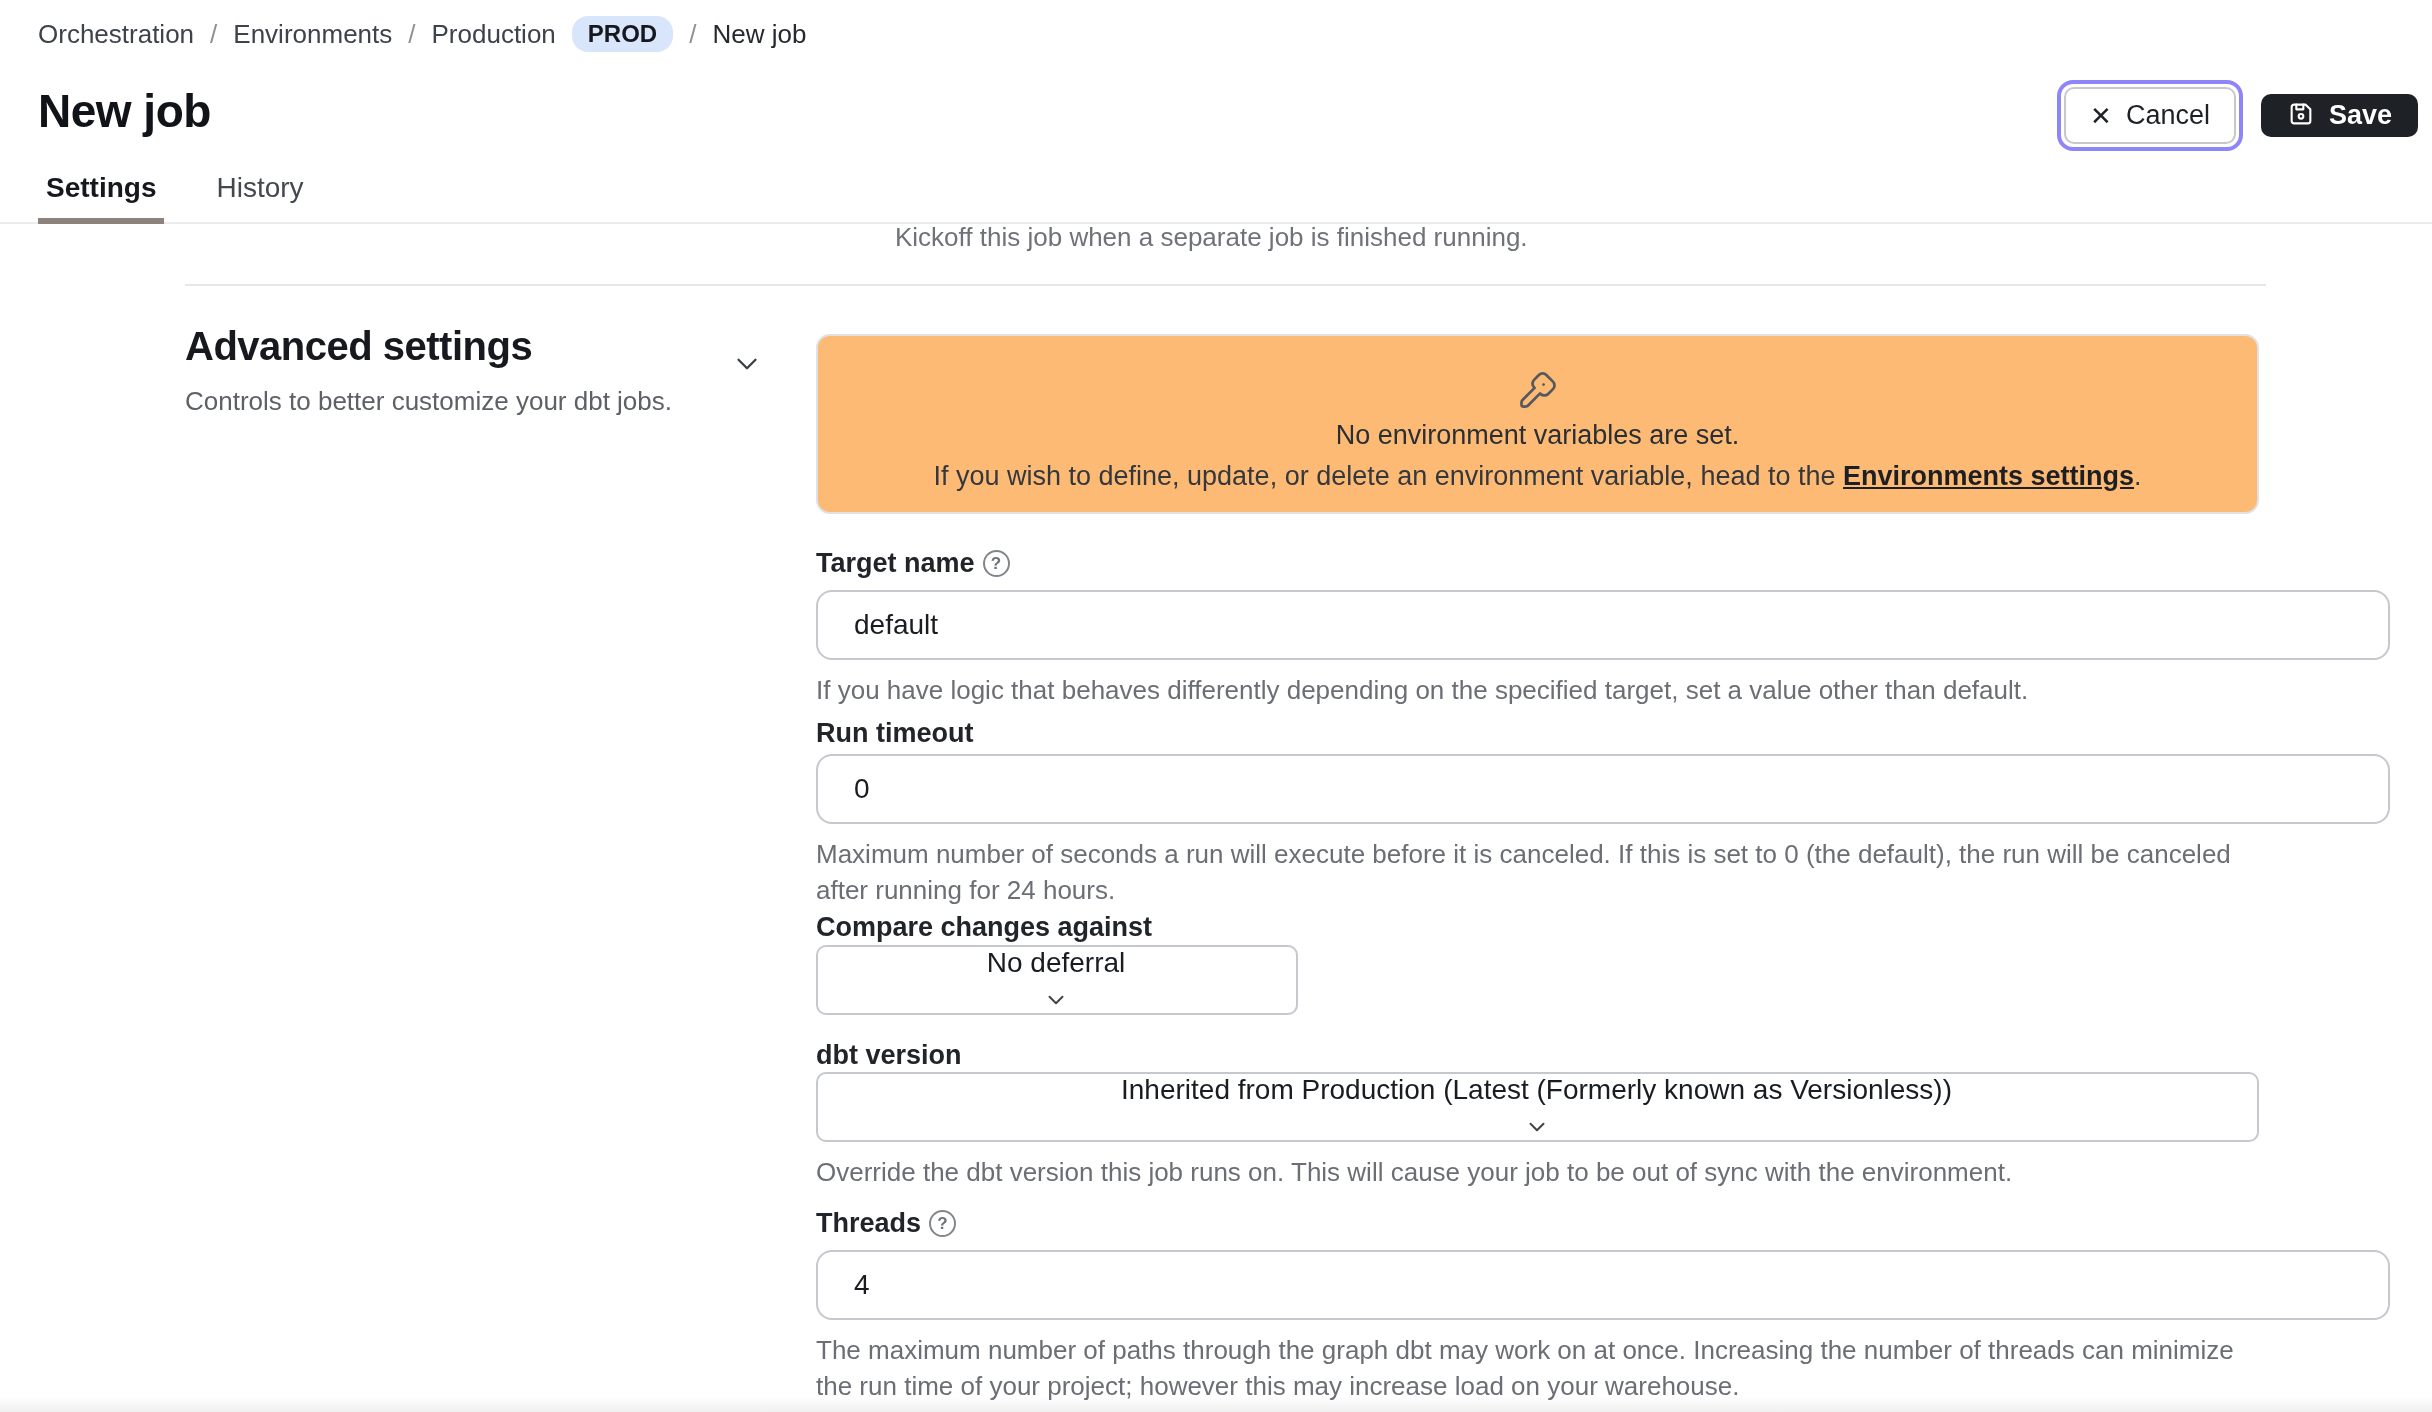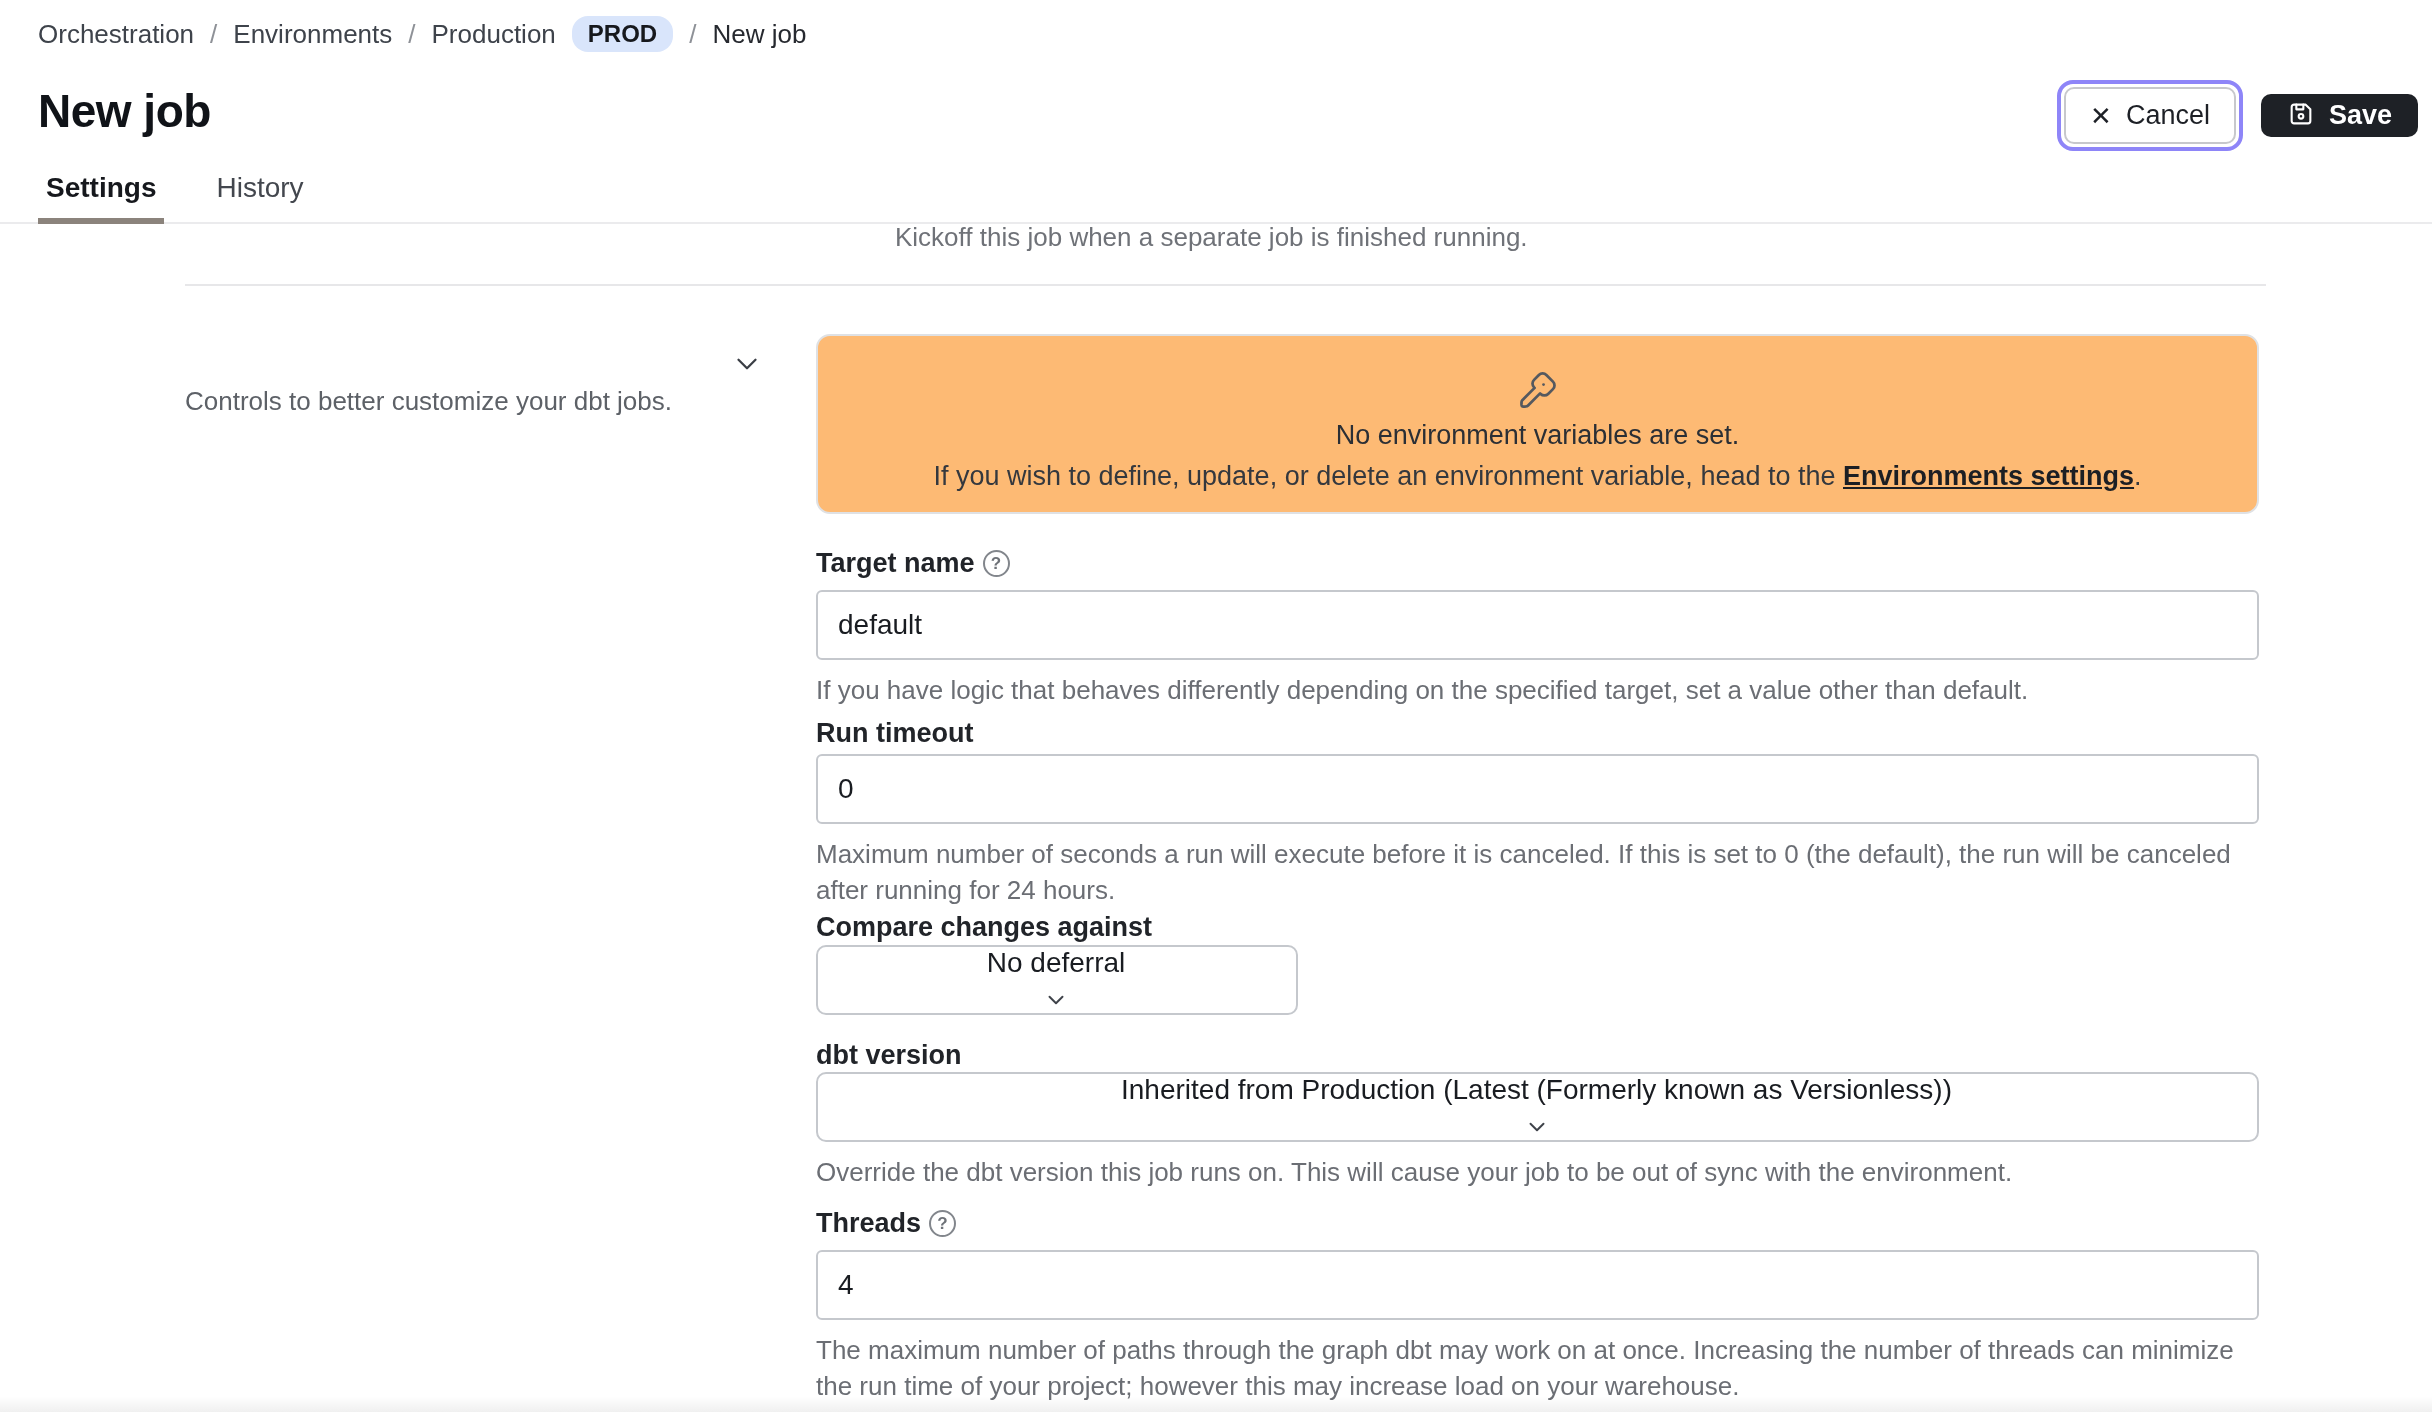--- a/index.html
+++ b/index.html
@@ -53,22 +53,22 @@
   .env-line1 { margin-top:8px; font-size:27px; font-weight:500; color:#2b2f35; }
   .env-line2 { margin-top:10px; font-size:27px; color:#34383e; }
   .env-link { font-weight:700; color:#1c1f24; text-decoration:underline; cursor:pointer; }
 
   
   .field-label { position:absolute; left:816px; display:flex; align-items:center; gap:8px;
                  font-size:27px; font-weight:600; color:#212429; }
   .help-circle { display:inline-flex; align-items:center; justify-content:center; width:27px; height:27px;
                  border:2px solid #82868c; border-radius:50%; font-size:17px; font-weight:700; color:#6e7278;
                  cursor:pointer; }
-  .text-input { position:absolute; left:816px; width:1443px; height:70px; border:2px solid #c5c8cd;
-                border-radius:6px; font-size:28px; color:#191c21; padding:0 20px; background:#fff;
+  .text-input { position:absolute; left:816px; width:1574px; height:70px; border:2px solid #c5c8cd;
+                border-radius:16px; font-size:28px; color:#191c21; padding:0 36px; background:#fff;
                 font-family:inherit; }
   .select-box { position:absolute; left:816px; height:70px; border:2px solid #c5c8cd; border-radius:10px;
                 background:#fff; display:flex; align-items:center; justify-content:space-between;
                 padding:0 22px 0 20px; font-size:28px; font-weight:500; color:#191c21; cursor:pointer;flex-direction:column; }
   .field-help { position:absolute; left:816px; width:1448px; font-size:26px; line-height:36px; color:#6b6e74; }
 
   .bottom-fade { position:absolute; left:0; right:0; bottom:0; height:16px;
                  background:linear-gradient(to bottom, rgba(0,0,0,0), rgba(0,0,0,0.06)); }
 
   svg { display:block; }
@@ -111,20 +111,21 @@
   </div>
 
   <div class="tabs">
     <div class="tab active">Settings</div>
     <div class="tab">History</div>
   </div>
 
   <div class="prev-help">Kickoff this job when a separate job is finished running.</div>
   <div class="section-divider"></div>
 
+  <h2 class="adv-title">Advanced settings</h2>
   <p class="adv-subtitle">Controls to better customize your dbt jobs.</p>
   <button class="collapse-btn">
     <span>
       <svg width="34" height="34" viewBox="0 0 24 24" fill="none" stroke="currentColor" stroke-width="1.6" stroke-linecap="round" stroke-linejoin="round">
         <path d="M6 9l6 6 6-6"></path>
       </svg>
     </span>
   </button>
 
   <div class="env-card">

